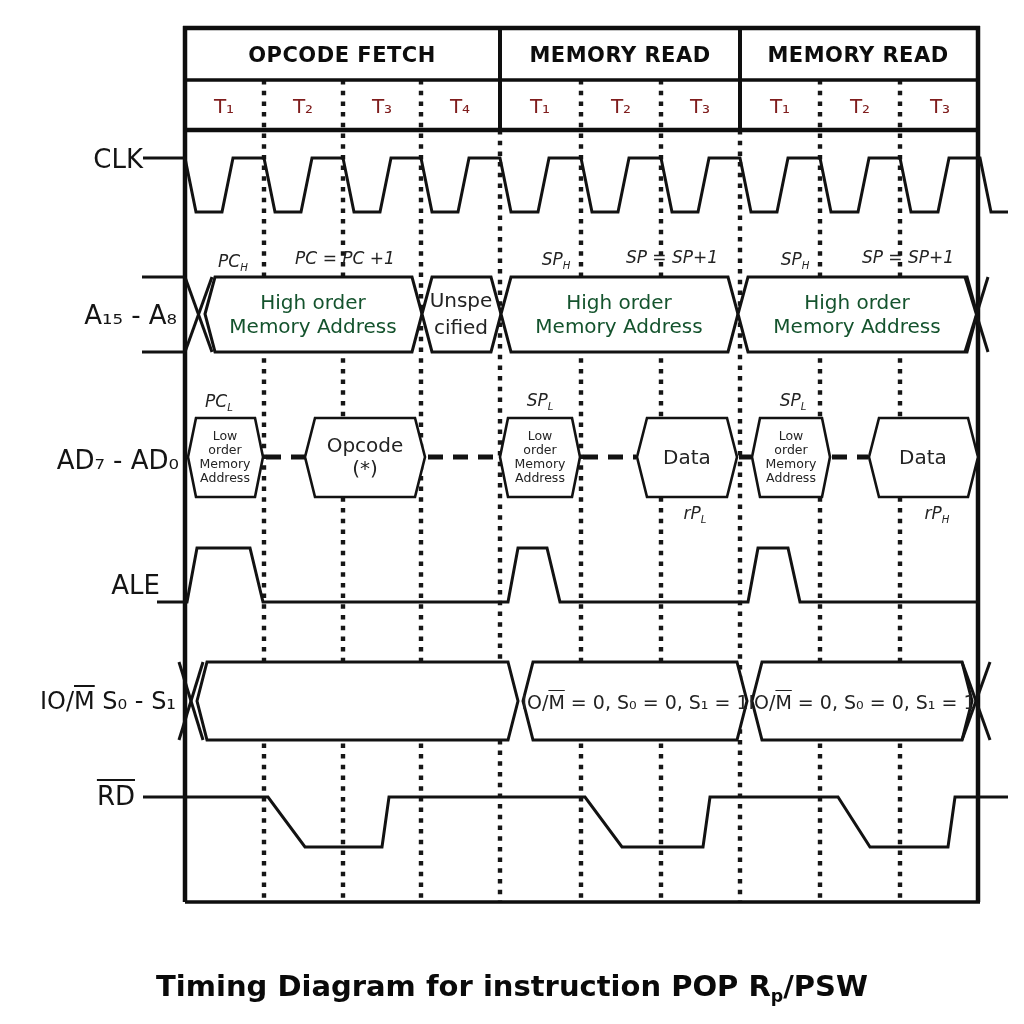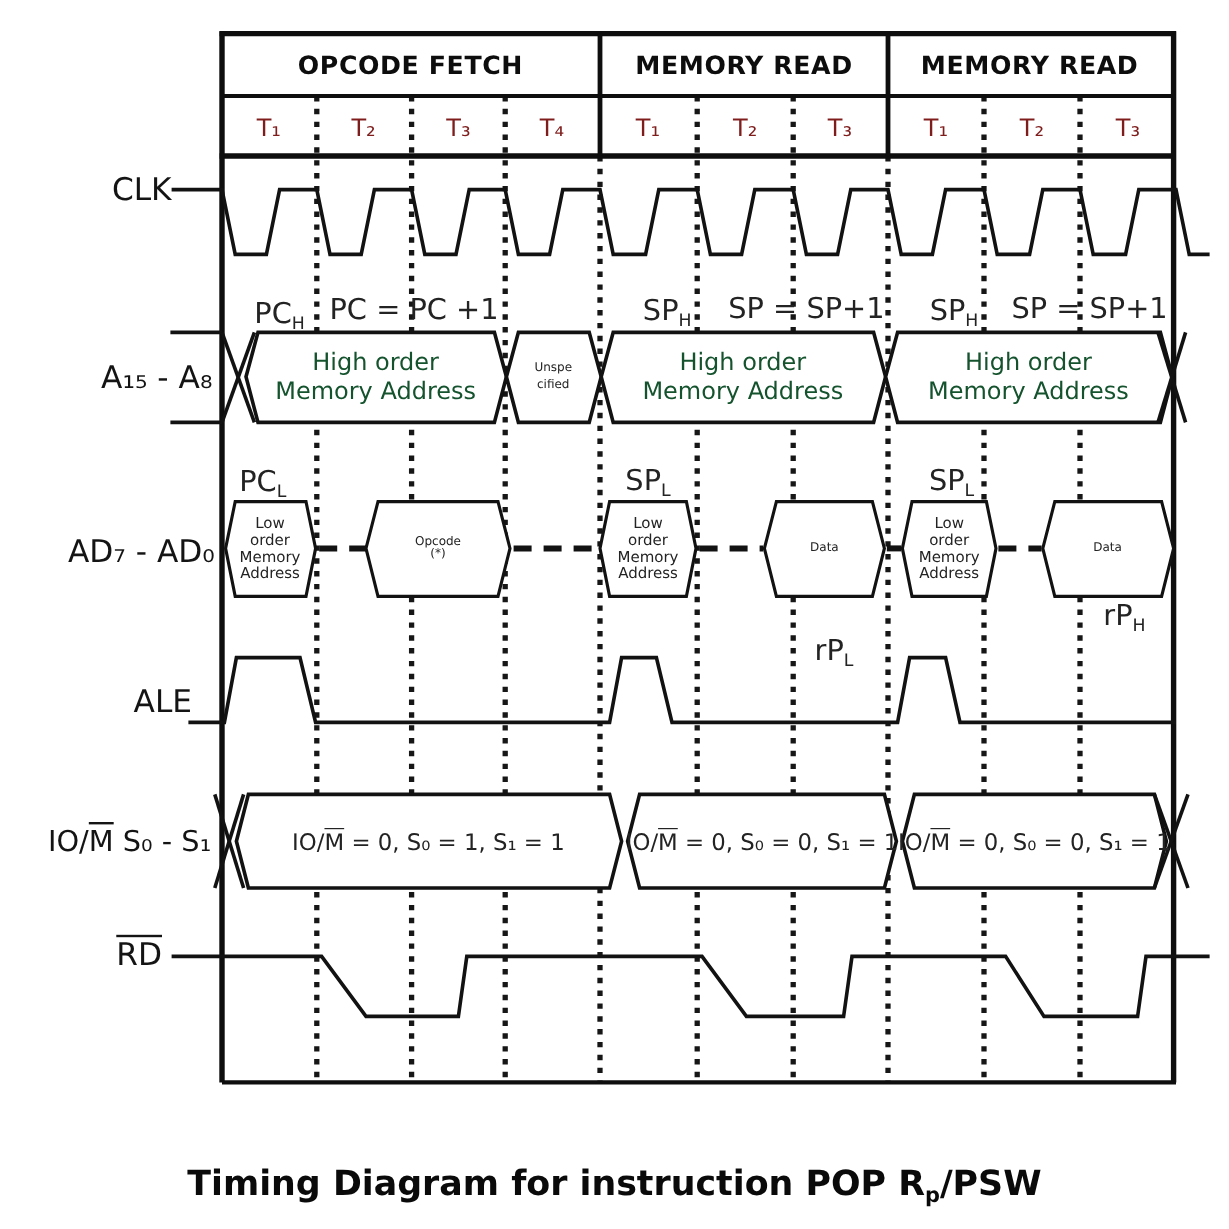--- a/index.html
+++ b/index.html
@@ -9,23 +9,23 @@
   }
   .stage svg{position:absolute;left:0;top:0;}
   .t{position:absolute;white-space:nowrap;color:#1c1c1c;}
   .c{transform:translate(-50%,-50%);text-align:center;}
   .rt{transform:translate(0,-50%);text-align:right;}
   sub{font-size:0.6em;line-height:0;vertical-align:-0.35em;letter-spacing:0;}
   .ov{text-decoration:overline;}
   .mc{font-size:21px;font-weight:700;letter-spacing:0.5px;color:#0d0d0d;}
   .ts{font-size:20px;color:#7f1d1d;}
   .sig{font-size:26px;color:#141414;}
-  .ann{font-size:24px;color:#232323;}
+  .ann{font-size:17px;color:#232323;font-style:italic;}
   .bus-lg{font-size:20px;line-height:1.22;color:#14532d;}
-  .bus-md{font-size:10px;line-height:1.35;color:#232323;}
+  .bus-md{font-size:20px;line-height:1.35;color:#232323;}
   .bus-sm{font-size:12.5px;line-height:1.12;color:#232323;}
   .bus-io{font-size:19px;color:#232323;}
   .ttl{font-size:29px;font-weight:700;color:#0a0a0a;margin-top:18px;}
 </style>
 </head>
 <body>
 
 <div class="stage">
 
   <svg width="1024" height="1024" viewBox="0 0 1024 1024">
@@ -173,22 +173,21 @@
     </div>
   <div class="t c bus-md" style="left:687px;top:457px;">Data</div>
   <div class="t c bus-sm" style="left:791px;top:457px;">
       <div>Low</div>
       <div>order</div>
       <div>Memory</div>
       <div>Address</div>
     </div>
   <div class="t c bus-md" style="left:923px;top:457px;">Data</div>
 
-  <div class="t c ann" style="left:695px;top:542px;"><span>rP</span><sub>L</sub></div>
+  <div class="t c ann" style="left:695px;top:513px;"><span>rP</span><sub>L</sub></div>
   <div class="t c ann" style="left:937px;top:513px;"><span>rP</span><sub>H</sub></div>
 
-  <div class="t c bus-io" style="left:357px;top:702px;"><span>IO/</span><span class="ov">M</span><span> = 0, S₀ = 1, S₁ = 1</span></div>
   <div class="t c bus-io" style="left:635px;top:702px;"><span>IO/</span><span class="ov">M</span><span> = 0, S₀ = 0, S₁ = 1</span></div>
   <div class="t c bus-io" style="left:862px;top:702px;"><span>IO/</span><span class="ov">M</span><span> = 0, S₀ = 0, S₁ = 1</span></div>
 
   <div class="t c ttl" style="left:512px;top:968px;"><span>Timing Diagram for instruction POP R</span><sub>p</sub><span>/PSW</span></div>
 
 </div>
 
 </body></html>

